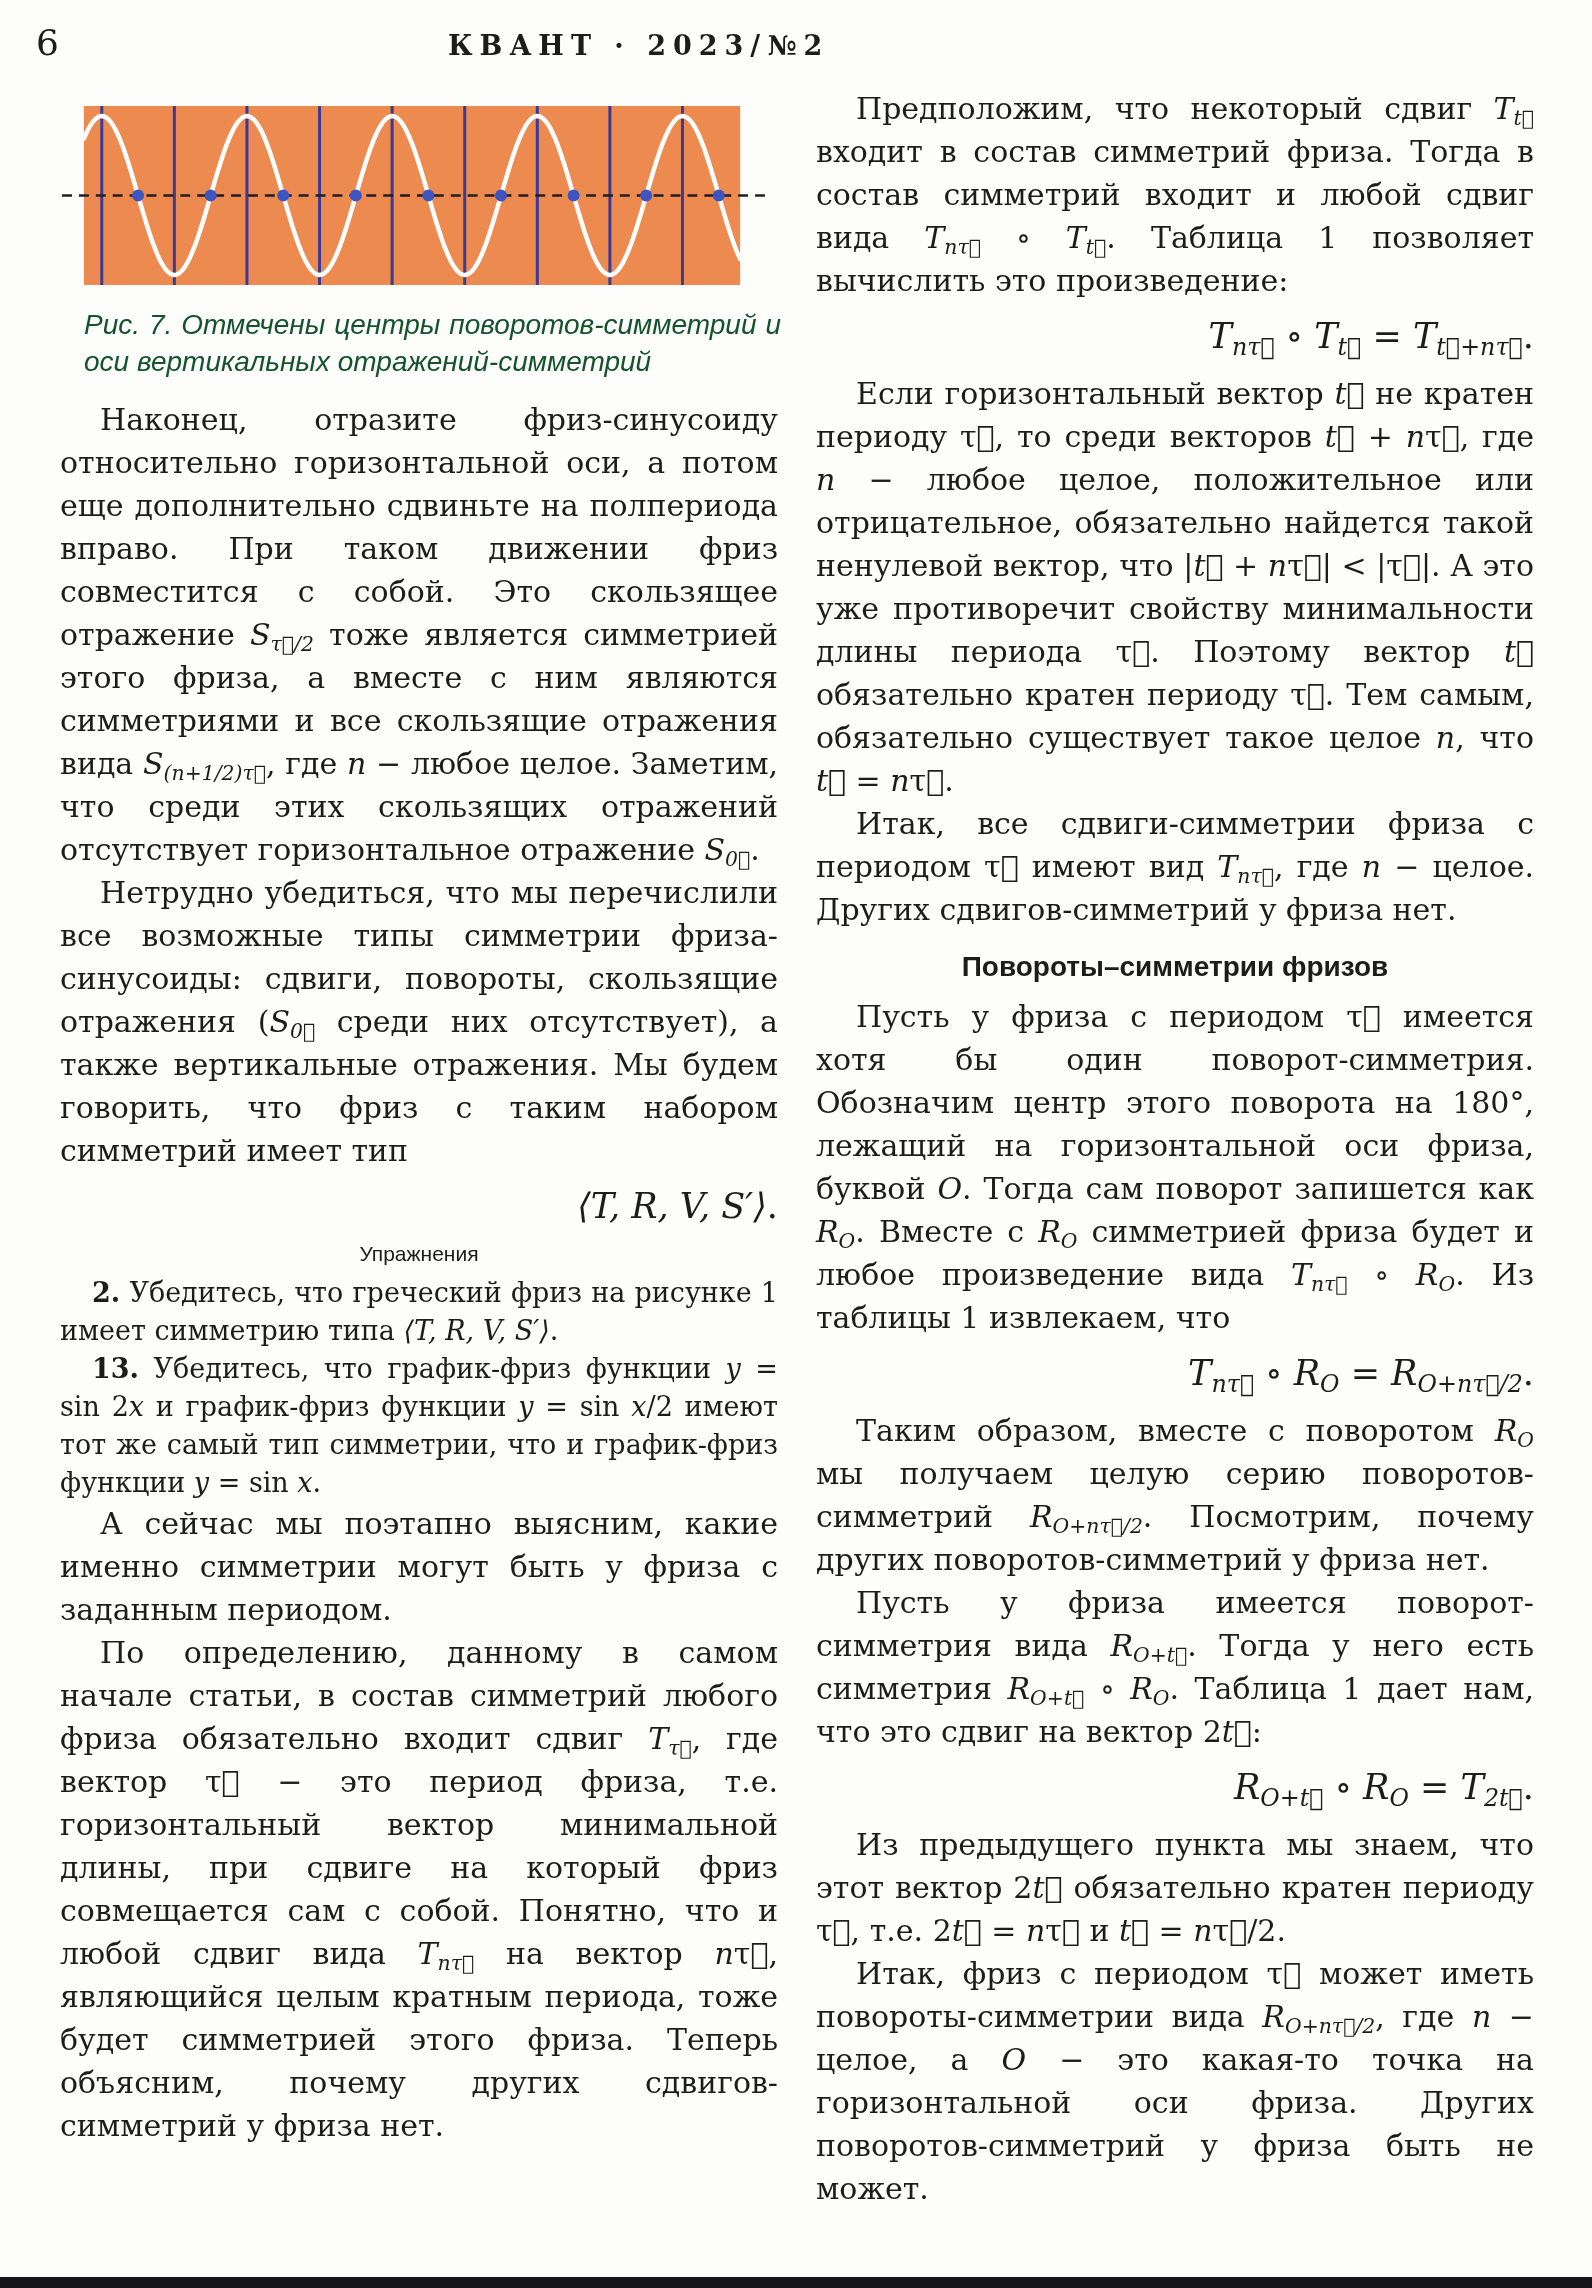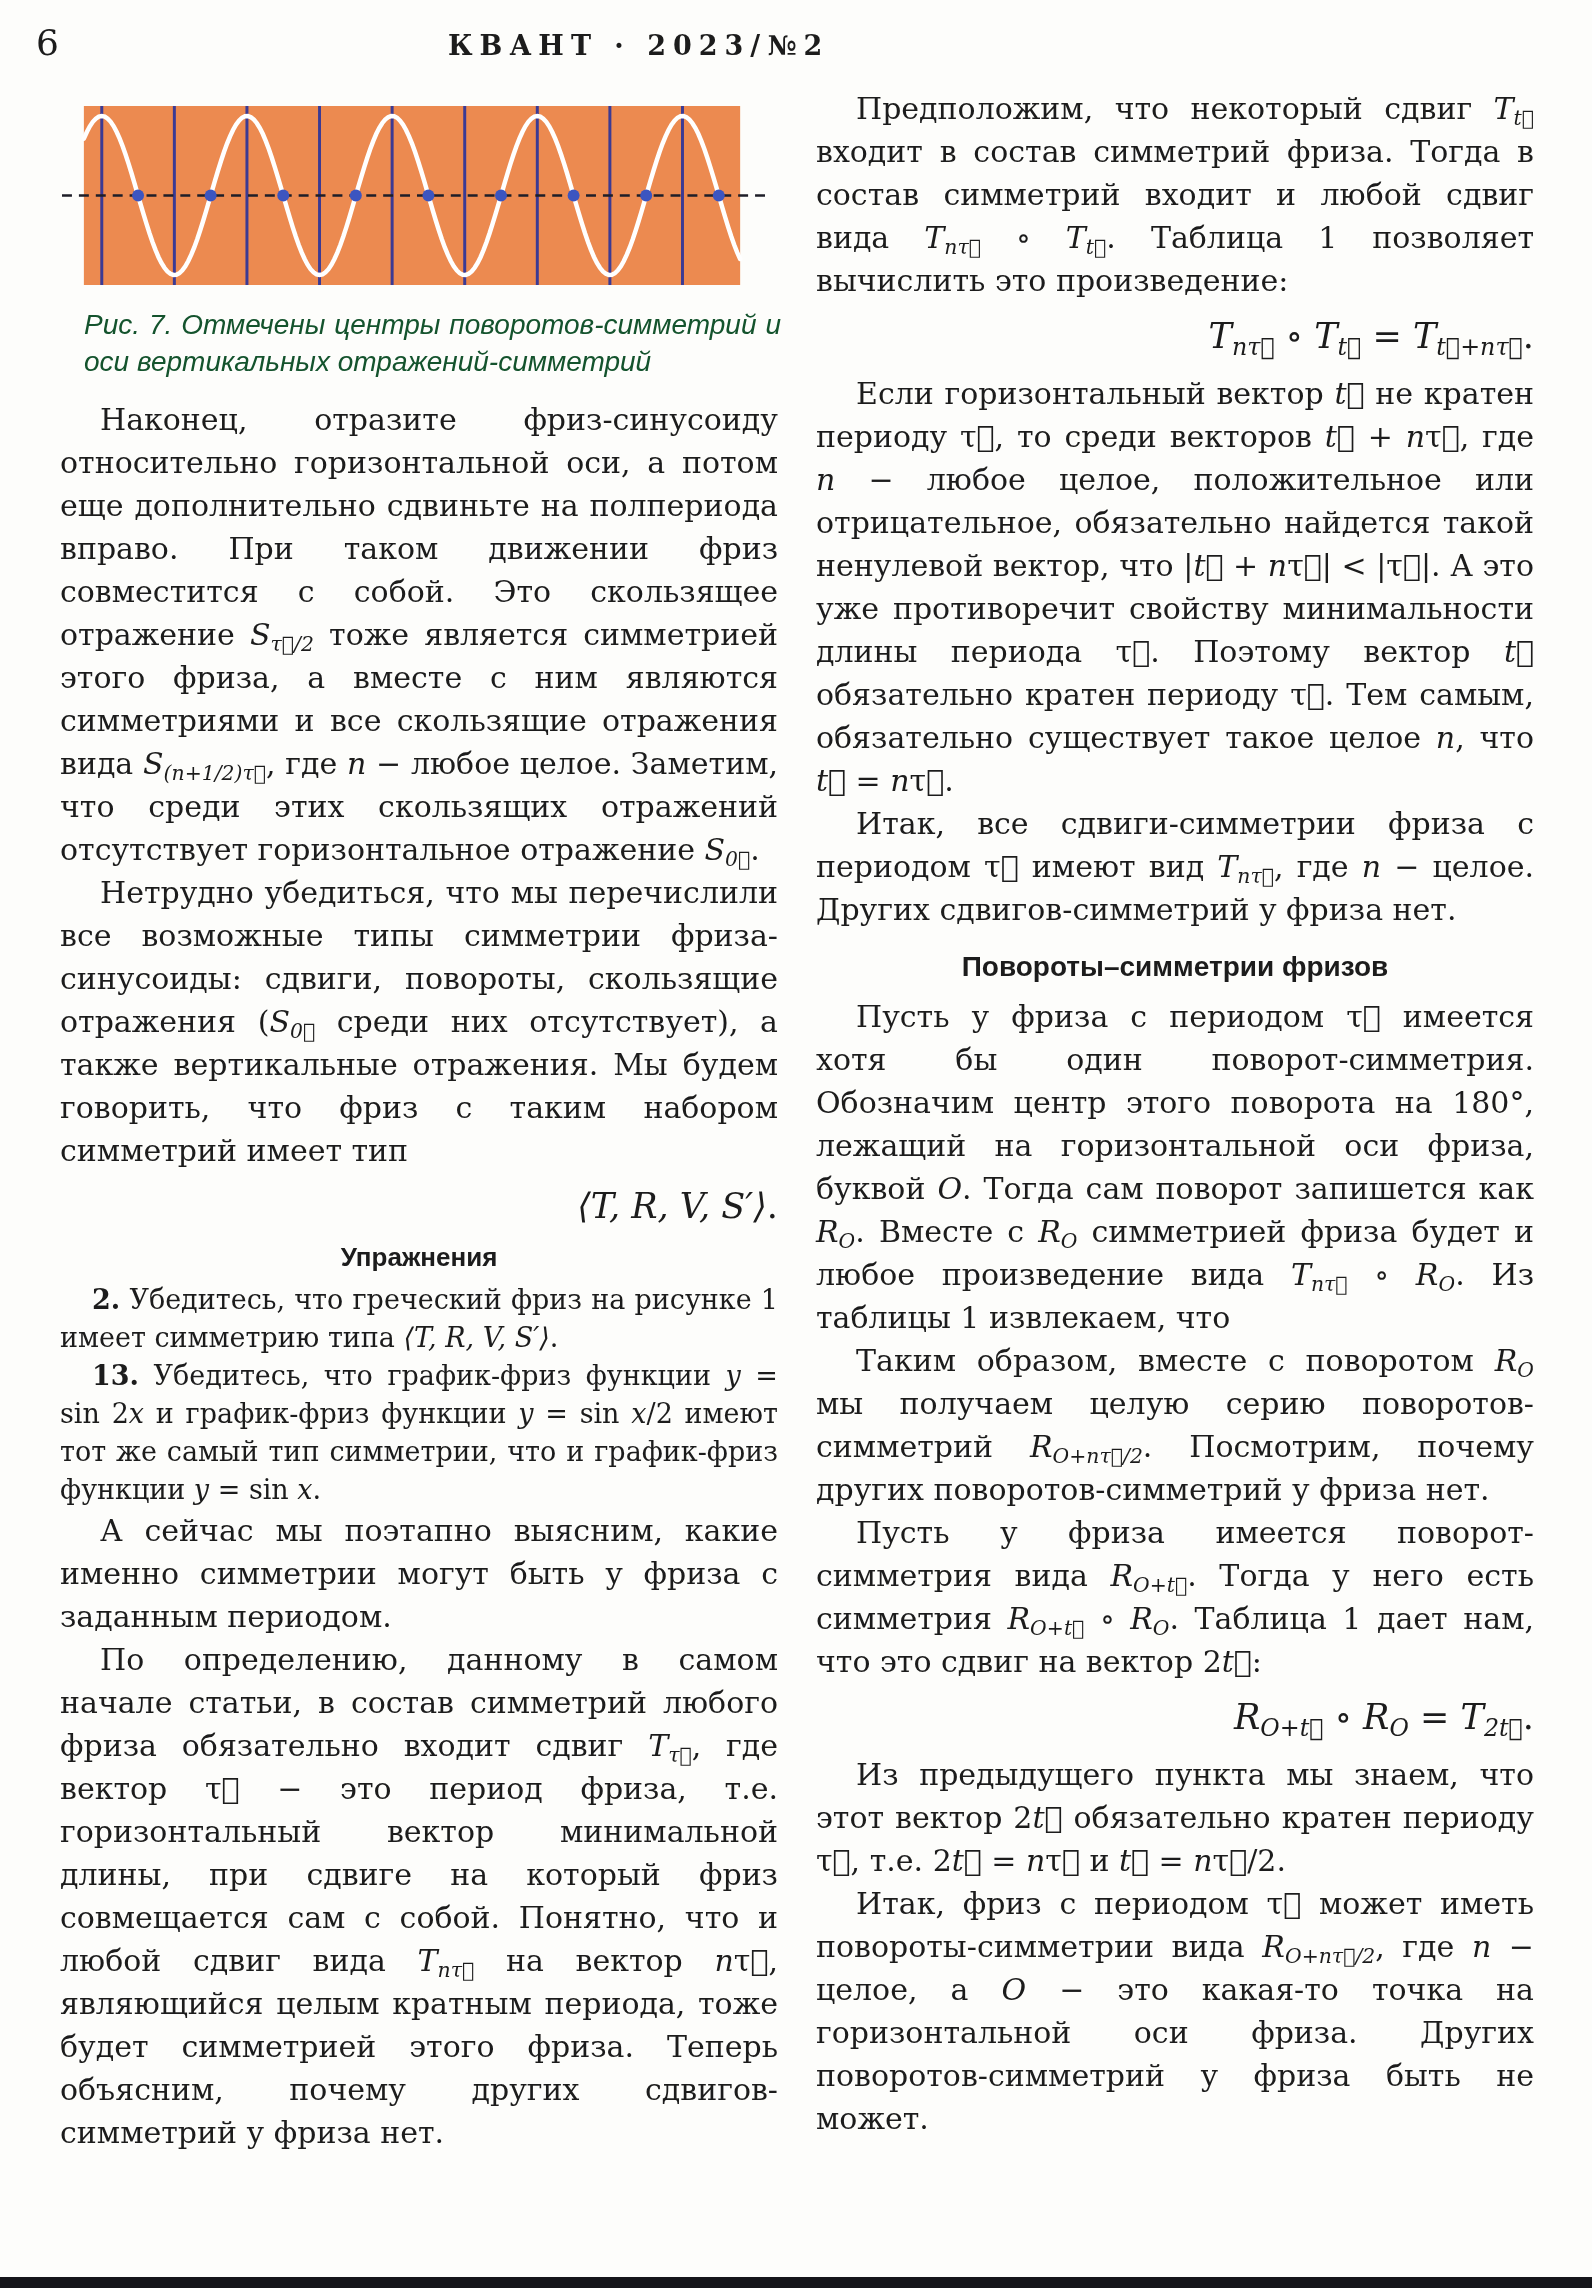--- a/index.html
+++ b/index.html
@@ -57,21 +57,21 @@
   sub { font-size:68%; line-height:0; vertical-align:-0.28em; }
 
   h3.section {
     font-family:"Liberation Sans","DejaVu Sans",sans-serif;
     font-size:28px; font-weight:bold;
     text-align:center;
     margin:20px 0 12px 0;
   }
   h4.exercises {
     font-family:"Liberation Sans","DejaVu Sans",sans-serif;
-    font-size:26px; font-weight:bold;
+    font-size:21px; font-weight:normal;
     text-align:center;
     margin:14px 0 8px 0;
   }
   .page-bottom-rule {
     position:absolute; left:0; bottom:0;
     width:1592px; height:12px;
     background:#15151a;
   }
 </style>
 </head>
@@ -139,20 +139,21 @@
       <div class="formula"><i>T<sub>nτ⃗</sub></i> ∘ <i>T<sub>t⃗</sub></i> = <i>T<sub>t⃗+nτ⃗</sub></i>.</div>
 
       <p class="body">Если горизонтальный вектор <i>t⃗</i> не кратен периоду τ⃗, то среди векторов <i>t⃗</i> + <i>n</i>τ⃗, где <i>n</i> − любое целое, положительное или отрицательное, обязательно найдется такой ненулевой вектор, что |<i>t⃗</i> + <i>n</i>τ⃗| &lt; |τ⃗|. А это уже противоречит свойству минимальности длины периода τ⃗. Поэтому вектор <i>t⃗</i> обязательно кратен периоду τ⃗. Тем самым, обязательно существует такое целое <i>n</i>, что <i>t⃗</i> = <i>n</i>τ⃗.</p>
 
       <p class="body">Итак, все сдвиги-симметрии фриза с периодом τ⃗ имеют вид <i>T<sub>nτ⃗</sub></i>, где <i>n</i> − целое. Других сдвигов-симметрий у фриза нет.</p>
 
       <h3 class="section">Повороты–симметрии фризов</h3>
 
       <p class="body">Пусть у фриза с периодом τ⃗ имеется хотя бы один поворот-симметрия. Обозначим центр этого поворота на 180°, лежащий на горизонтальной оси фриза, буквой <i>O</i>. Тогда сам поворот запишется как <i>R<sub>O</sub></i>. Вместе с <i>R<sub>O</sub></i> симметрией фриза будет и любое произведение вида <i>T<sub>nτ⃗</sub></i> ∘ <i>R<sub>O</sub></i>. Из таблицы 1 извлекаем, что</p>
 
+      <div class="formula"><i>T<sub>nτ⃗</sub></i> ∘ <i>R<sub>O</sub></i> = <i>R<sub>O+nτ⃗/2</sub></i>.</div>
 
       <p class="body">Таким образом, вместе с поворотом <i>R<sub>O</sub></i> мы получаем целую серию поворотов-симметрий <i>R<sub>O+nτ⃗/2</sub></i>. Посмотрим, почему других поворотов-симметрий у фриза нет.</p>
 
       <p class="body">Пусть у фриза имеется поворот-симметрия вида <i>R<sub>O+t⃗</sub></i>. Тогда у него есть симметрия <i>R<sub>O+t⃗</sub></i> ∘ <i>R<sub>O</sub></i>. Таблица 1 дает нам, что это сдвиг на вектор 2<i>t⃗</i>:</p>
 
       <div class="formula"><i>R<sub>O+t⃗</sub></i> ∘ <i>R<sub>O</sub></i> = <i>T<sub>2t⃗</sub></i>.</div>
 
       <p class="body">Из предыдущего пункта мы знаем, что этот вектор 2<i>t⃗</i> обязательно кратен периоду τ⃗, т.е. 2<i>t⃗</i> = <i>n</i>τ⃗ и <i>t⃗</i> = <i>n</i>τ⃗/2.</p>
 
       <p class="body">Итак, фриз с периодом τ⃗ может иметь повороты-симметрии вида <i>R<sub>O+nτ⃗/2</sub></i>, где <i>n</i> − целое, а <i>O</i> − это какая-то точка на горизонтальной оси фриза. Других поворотов-симметрий у фриза быть не может.</p>

